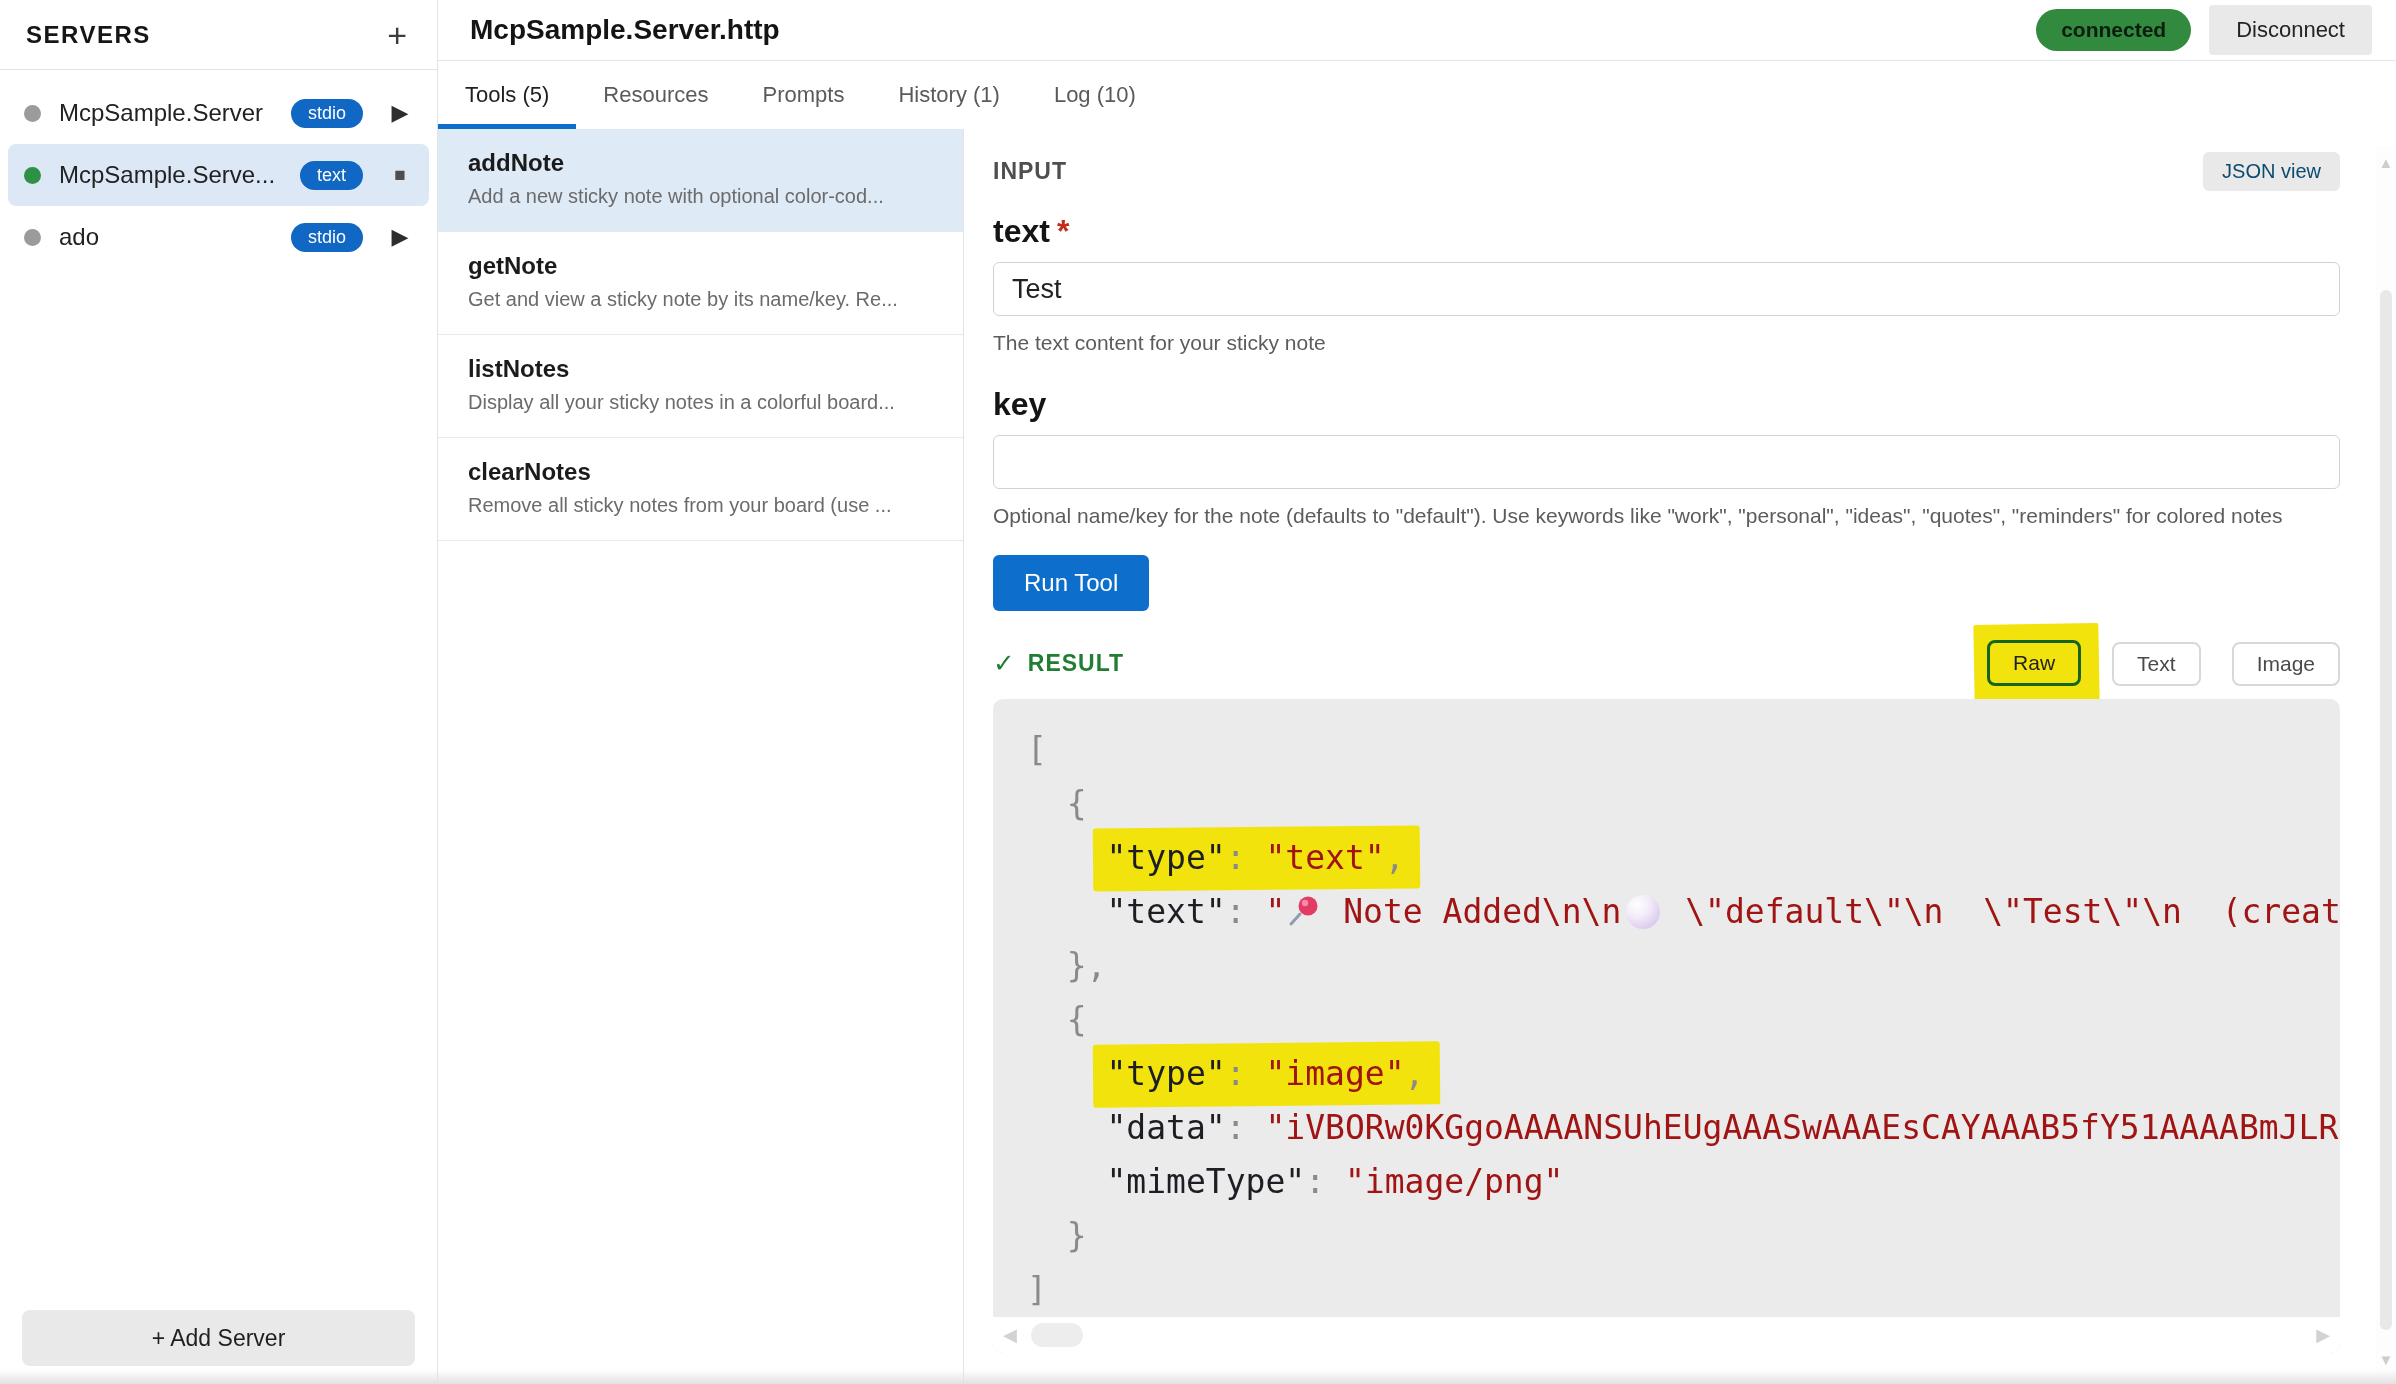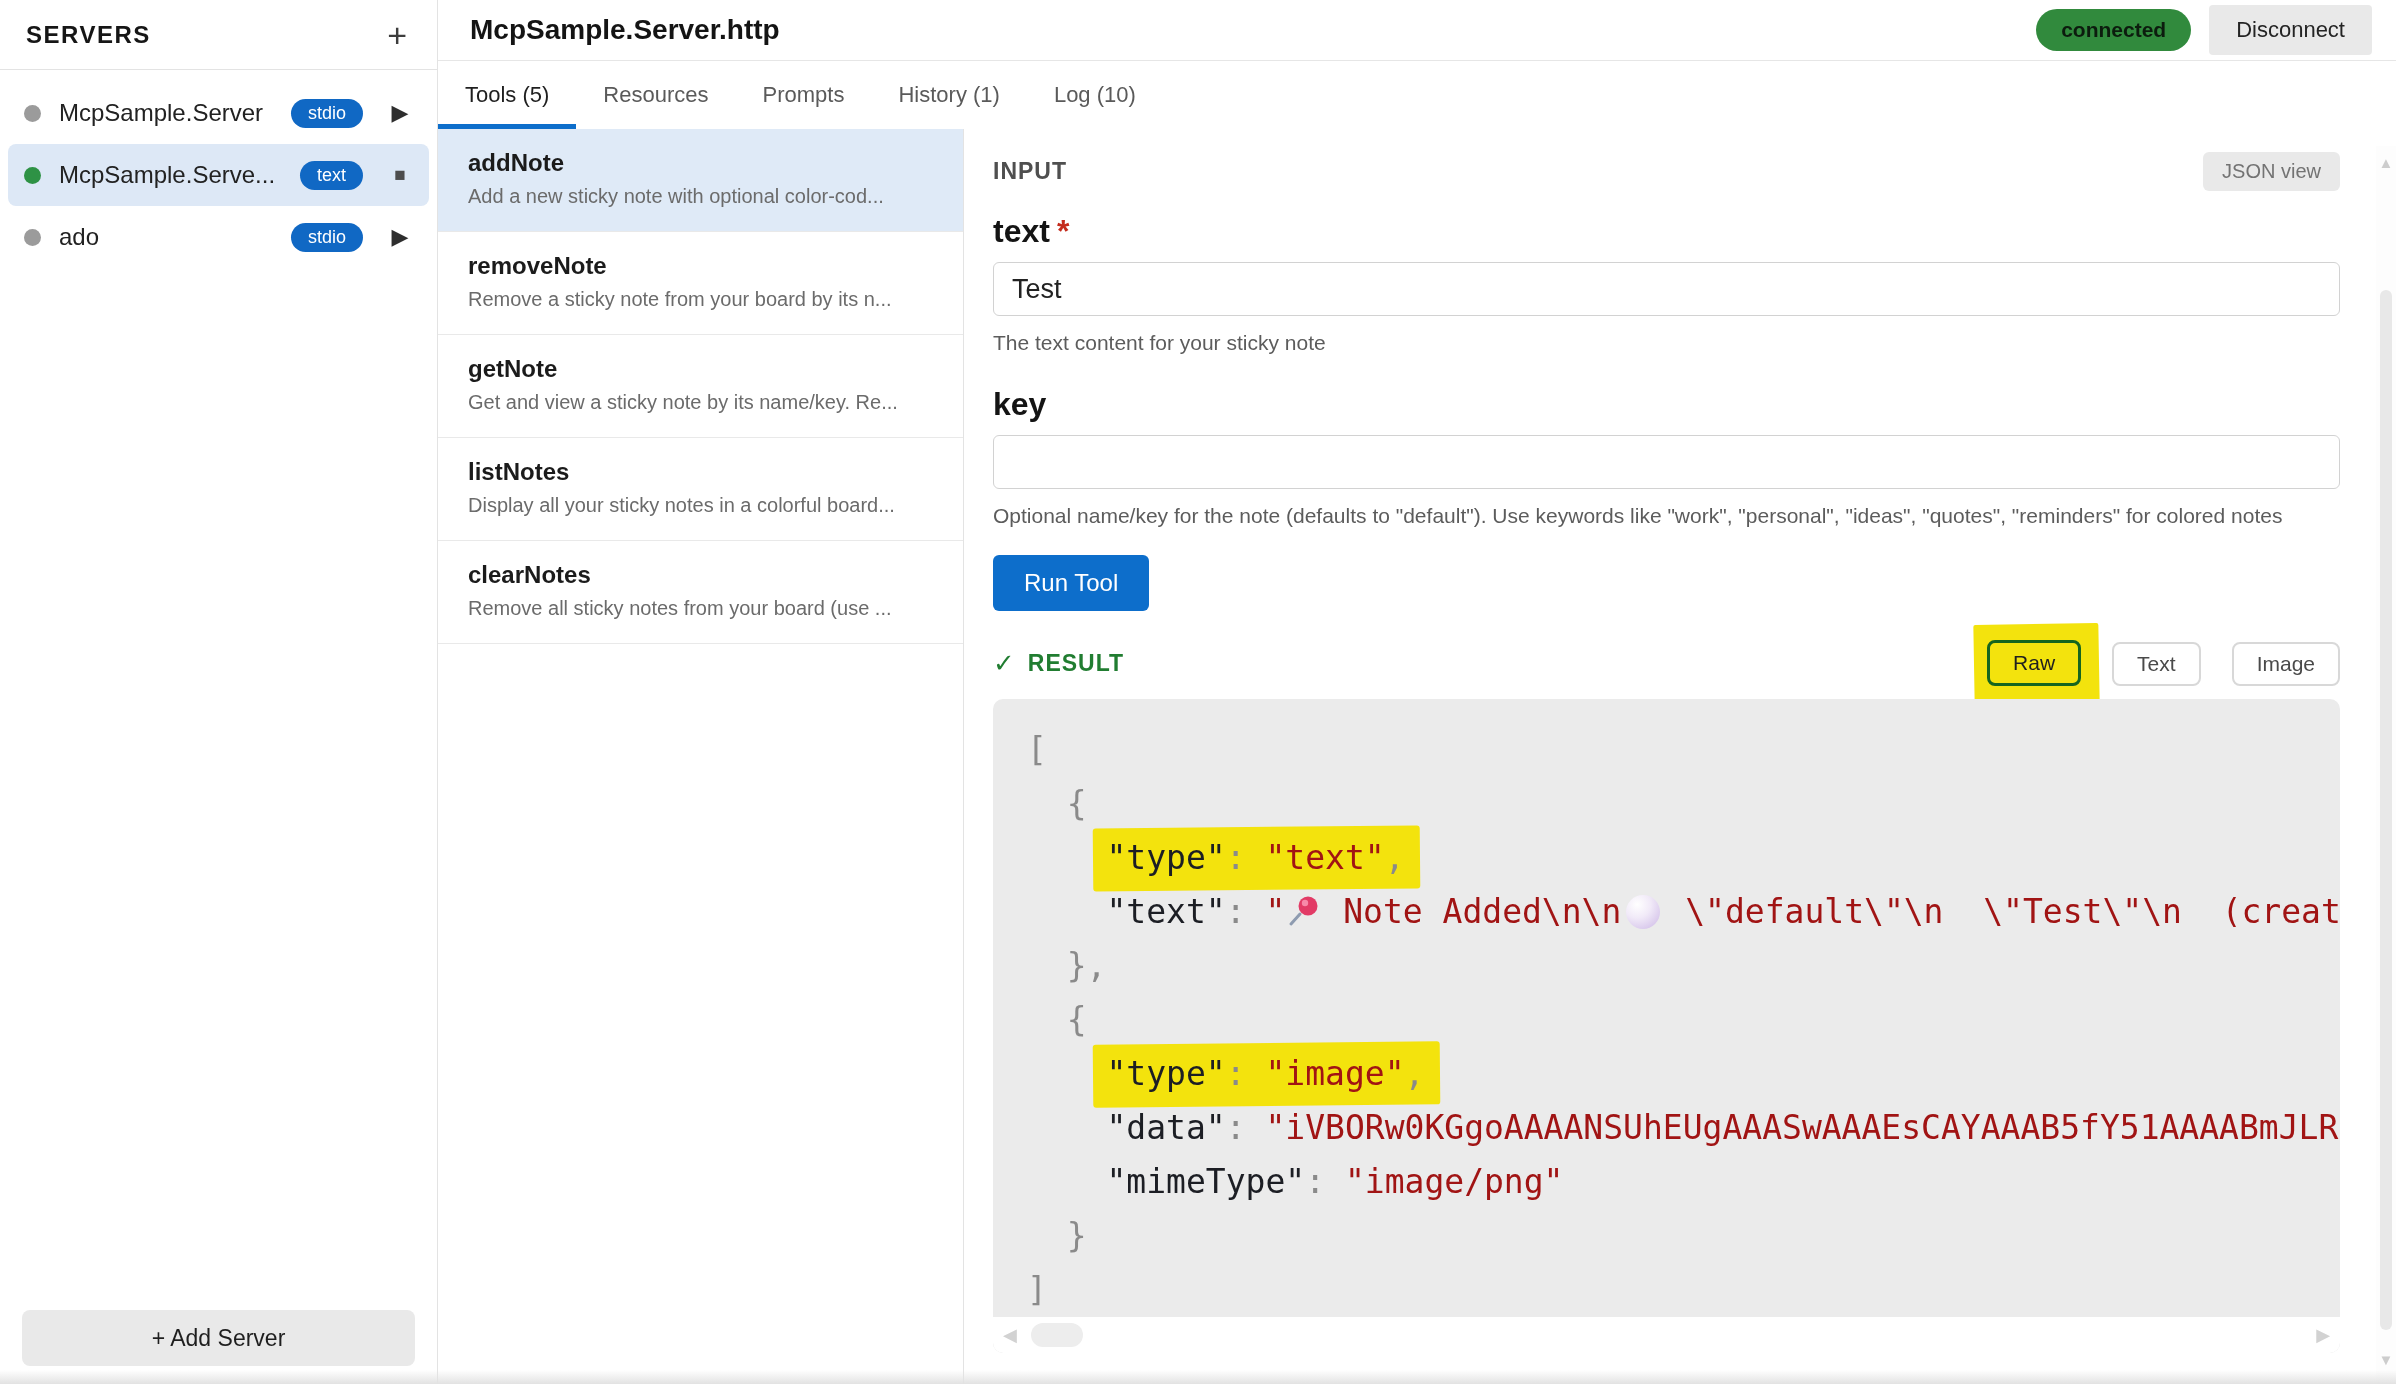--- a/index.html
+++ b/index.html
@@ -77,21 +77,21 @@
   .tool-list { width:526px; flex:0 0 526px; border-right:1px solid var(--border,#e3e3e3); }
   .tool { height:103px; padding:20px 30px; border-bottom:1px solid #e9e9e9; cursor:pointer; }
   .tool.selected { background:var(--selected-tool,#dfeaf7); }
   .tname { font-size:24px; font-weight:bold; color:#1b1b1b; margin-bottom:8px; }
   .tdesc { font-size:20px; color:#6b6b6b; white-space:nowrap; overflow:hidden; }
 
   
   .detail { flex:1; padding:18px 56px 0 29px; min-width:0; }
   .sect-row { display:flex; align-items:center; justify-content:space-between; height:48px; }
   .section-label { font-size:23px; font-weight:bold; letter-spacing:1px; color:#4f4f4f; }
-  .btn-gray.small { font-size:20px; padding:8px 19px; border-radius:6px; color:#737373; }
+  .btn-gray.small { font-size:20px; padding:8px 19px; border-radius:6px; color:#0c4a6e; }
   .field { margin-top:18px; }
   .field-label { font-size:32px; font-weight:bold; color:#141414; margin-bottom:12px; }
   .req { color:var(--required-red,#c42b1c); margin-left:7px; font-weight:bold; }
   .tinput {
     width:100%; height:54px; border:1px solid #d2d2d2; border-radius:6px;
     font-size:27px; font-family:inherit; color:#222; padding:0 18px; background:#fff; outline:none;
   }
   .help { font-size:21px; color:#5c5c5c; margin-top:11px; line-height:31px; }
   .run {
     margin-top:24px; background:var(--accent-blue,#0d6ecb); color:#fff; border:none;
@@ -207,24 +207,20 @@
         <button class="tab">Log (10)</button>
       </nav>
 
     <div class="content">
       <div class="tool-list" id="tool-list">
           <div class="tool selected">
             <div class="tname">addNote</div>
             <div class="tdesc">Add a new sticky note with optional color-cod...</div>
           </div>
           <div class="tool">
-            <div class="tname">removeNote</div>
-            <div class="tdesc">Remove a sticky note from your board by its n...</div>
-          </div>
-          <div class="tool">
             <div class="tname">getNote</div>
             <div class="tdesc">Get and view a sticky note by its name/key. Re...</div>
           </div>
           <div class="tool">
             <div class="tname">listNotes</div>
             <div class="tdesc">Display all your sticky notes in a colorful board...</div>
           </div>
           <div class="tool">
             <div class="tname">clearNotes</div>
             <div class="tdesc">Remove all sticky notes from your board (use ...</div>

